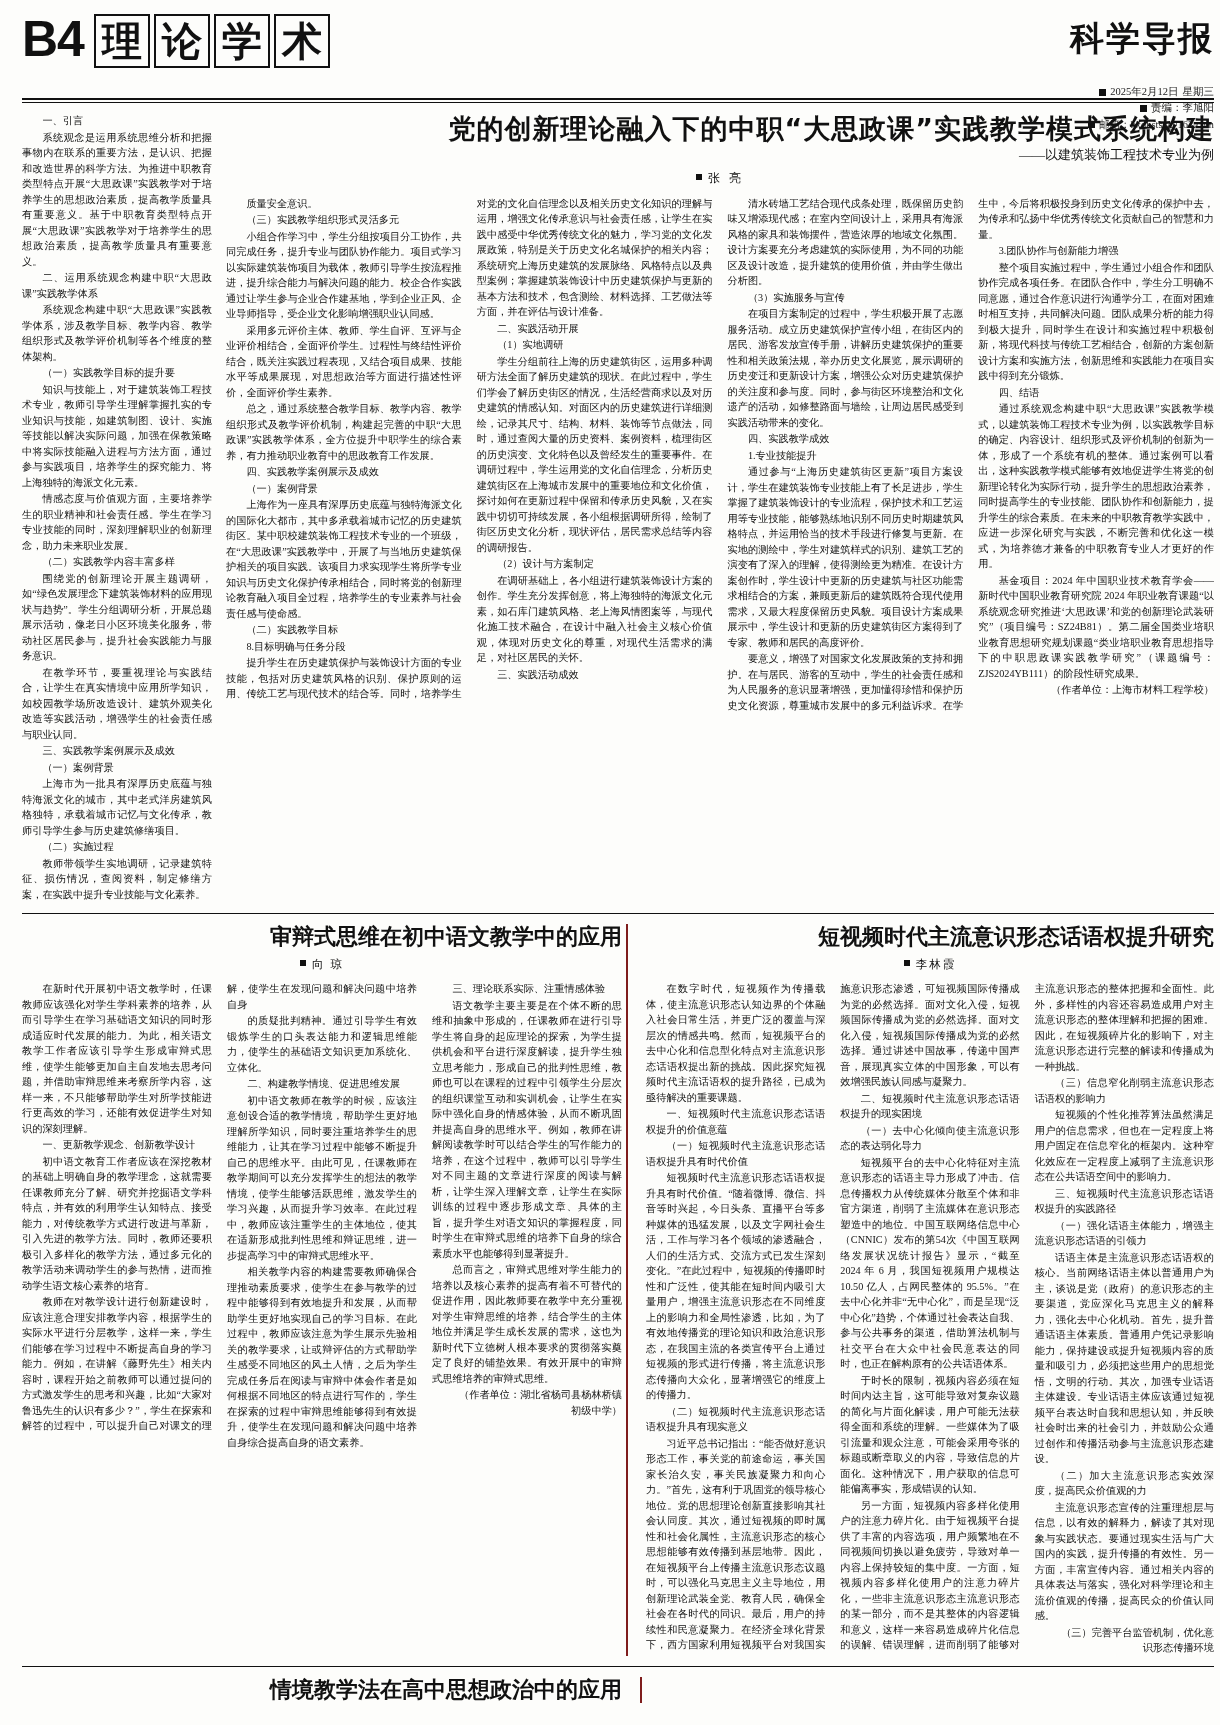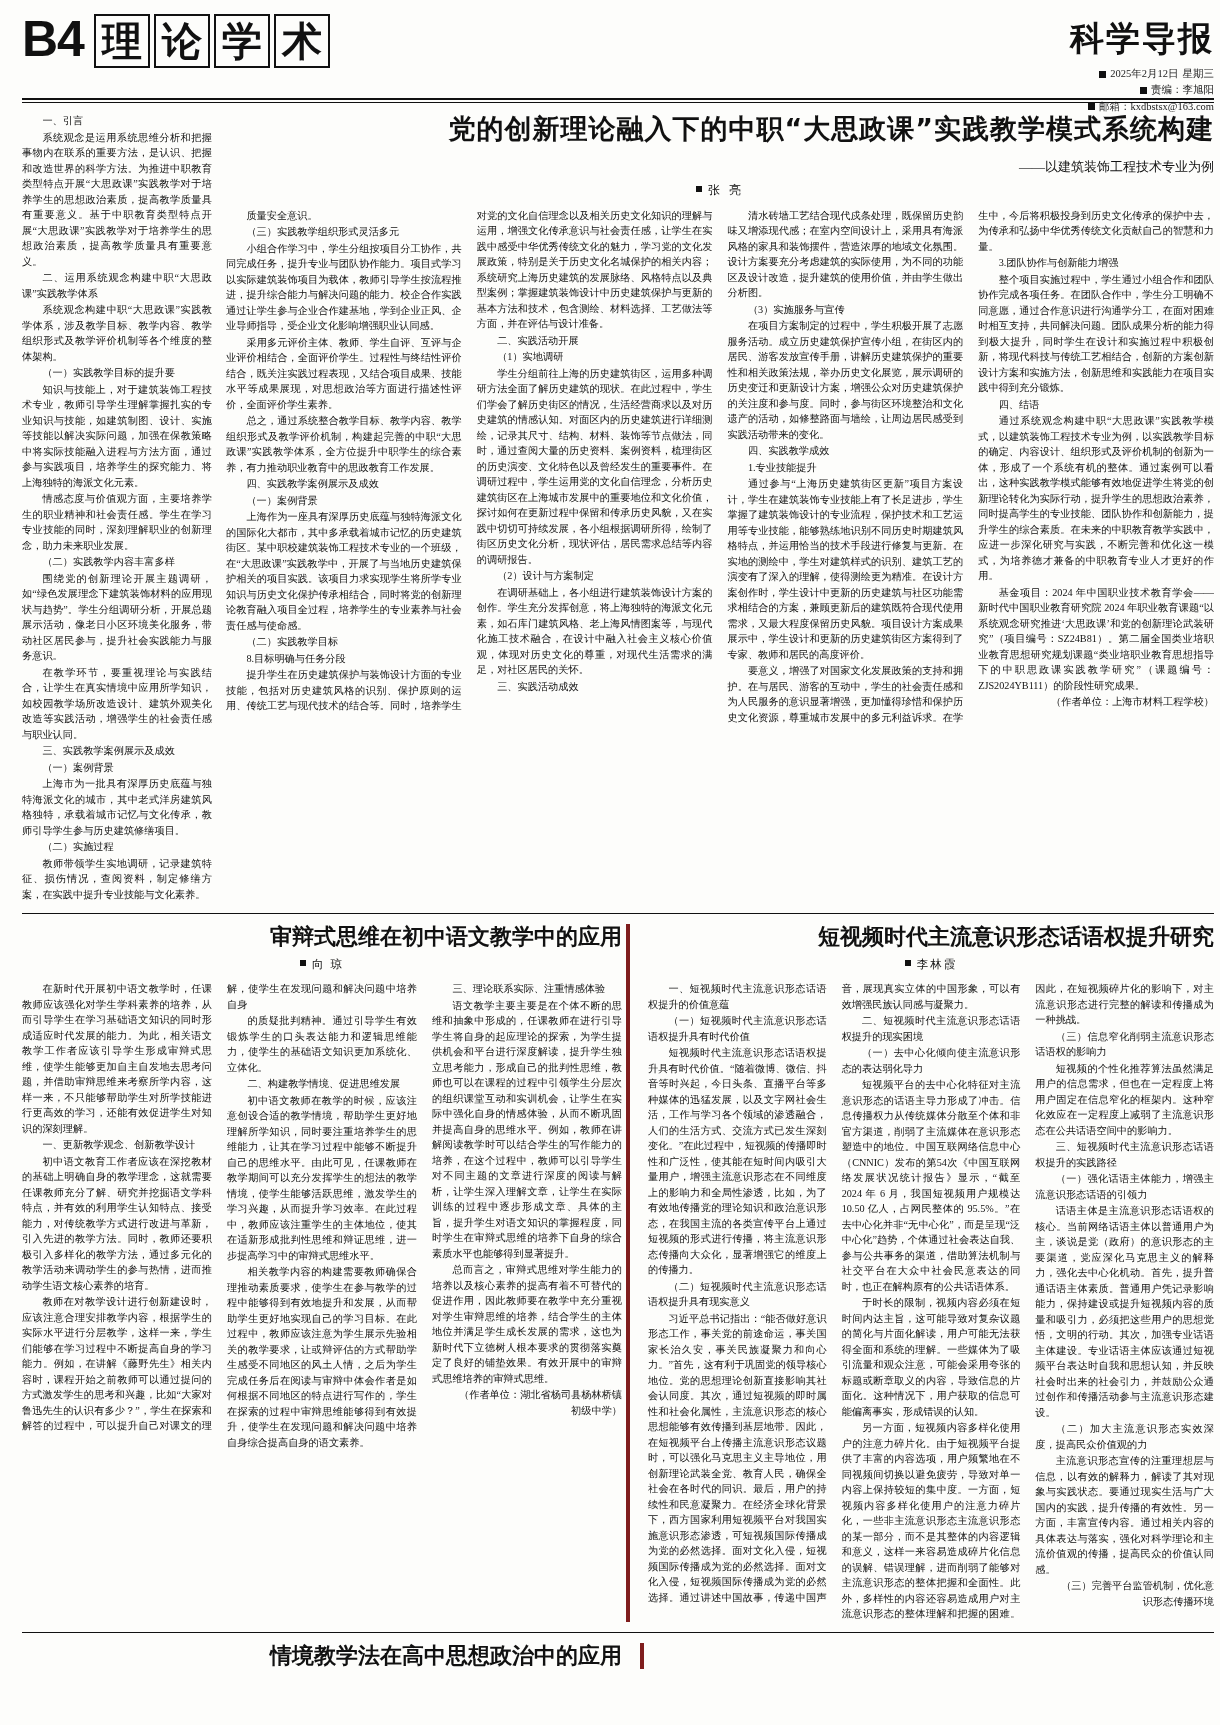--- a/index.html
+++ b/index.html
@@ -16,46 +16,46 @@
   
   .masthead { display:flex; align-items:flex-start; justify-content:space-between; height:78px; }
   .mast-left { display:flex; align-items:center; gap:10px; }
   .mast-b4 { font-size:50px; font-weight:bold; letter-spacing:-1px; font-family:"Liberation Sans", sans-serif; line-height:1; padding-bottom:4px;}
   .mast-title { display:flex; gap:4px; }
   .mast-ch {
     width:56px; height:54px; border:2px solid #111; display:flex; align-items:center; justify-content:center;
     font-size:40px; font-weight:bold; font-family:"DejaVu Sans", sans-serif; line-height:1;
   }
   .mast-right { text-align:right; padding-top:2px; }
-  .mast-logo { font-size:34px; font-weight:bold; letter-spacing:2px; font-family:"DejaVu Serif", serif; margin-bottom:4px;}
+  .mast-logo { font-size:34px; font-weight:bold; letter-spacing:2px; font-family:"DejaVu Serif", serif; margin-bottom:22px;}
   .mast-meta { font-size:10.5px; line-height:1.55; color:#222; }
   .mast-meta div { display:flex; justify-content:flex-end; align-items:center; gap:4px;}
   .sq { display:inline-block; width:7px; height:7px; background:#111; }
   .rule-thick { border-top:2px solid #111; margin-top:6px; }
   .rule-thin { border-top:1px solid #111; margin-top:2px; }
 
   
   .headline { text-align:right; font-weight:bold; font-family:"DejaVu Sans", sans-serif; line-height:1.2; }
   .h-main { font-size:27px; letter-spacing:1px; }
-  .h-sub { font-size:13px; font-weight:normal; margin-top:14px; font-family:"Liberation Serif", serif;}
+  .h-sub { font-size:13px; font-weight:normal; margin-top:2px; font-family:"Liberation Serif", serif;}
   .byline { text-align:center; font-size:12px; margin:7px 0 9px 0; letter-spacing:3px; }
   .byline .sq { vertical-align:2px; margin-right:6px; width:6px;height:6px;}
   .cols { column-gap:16px; text-align:justify; }
   .cols p { margin:0 0 1px 0; text-indent:2em; font-size:10.2px; line-height:1.52; }
   .sig { text-align:right; font-size:10.2px; margin-top:3px; }
 
   
   .top-block { display:flex; gap:14px; margin-top:10px; }
   .top-left { width:190px; }
   .top-left .cols { columns:1; }
   .top-right { flex:1; }
   .top-right .body { columns:4; column-gap:15px; margin-top:4px; }
 
   .divider-h { border-top:1px solid #111; margin:10px 0 10px 0; }
-  .vsep { border-left:4px solid #7f1d1d; }
+  .vsep { border-left:2px solid #7f1d1d; }
 
   
   .mid-row { display:flex; gap:4px; }
   .mid-left { width:600px; }
   .mid-right { flex:1; padding-left:18px; }
   .mid-left .body { columns:3; column-gap:15px; }
   .mid-right .body { columns:3; column-gap:15px; }
   .h-mid { font-size:22px; }
 
   
@@ -186,20 +186,21 @@
         <p>总而言之，审辩式思维对学生能力的培养以及核心素养的提高有着不可替代的促进作用，因此教师要在教学中充分重视对学生审辩思维的培养，结合学生的主体地位并满足学生成长发展的需求，这也为新时代下立德树人根本要求的贯彻落实奠定了良好的铺垫效果。有效开展中的审辩式思维培养的审辩式思维。</p>
         <p class="sig">（作者单位：湖北省杨司县杨林桥镇初级中学）</p>
       </div>
     </div>
     <div class="mid-right vsep">
       <div class="headline h-mid">短视频时代主流意识形态话语权提升研究</div>
       <div class="byline byline-sm">
         <span class="sq"></span><span>李林霞</span>
       </div>
       <div class="body cols">
+        <p>在数字时代，短视频作为传播载体，使主流意识形态认知边界的个体融入社会日常生活，并更广泛的覆盖与深层次的情感共鸣。然而，短视频平台的去中心化和信息型化特点对主流意识形态话语权提出新的挑战。因此探究短视频时代主流话语权的提升路径，已成为亟待解决的重要课题。</p>
         <p>一、短视频时代主流意识形态话语权提升的价值意蕴</p>
         <p>（一）短视频时代主流意识形态话语权提升具有时代价值</p>
         <p>短视频时代主流意识形态话语权提升具有时代价值。“随着微博、微信、抖音等时兴起，今日头条、直播平台等多种媒体的迅猛发展，以及文字网社会生活，工作与学习各个领域的渗透融合，人们的生活方式、交流方式已发生深刻变化。”在此过程中，短视频的传播即时性和广泛性，使其能在短时间内吸引大量用户，增强主流意识形态在不同维度上的影响力和全局性渗透，比如，为了有效地传播党的理论知识和政治意识形态，在我国主流的各类宣传平台上通过短视频的形式进行传播，将主流意识形态传播向大众化，显著增强它的维度上的传播力。</p>
         <p>（二）短视频时代主流意识形态话语权提升具有现实意义</p>
         <p>习近平总书记指出：“能否做好意识形态工作，事关党的前途命运，事关国家长治久安，事关民族凝聚力和向心力。”首先，这有利于巩固党的领导核心地位。党的思想理论创新直接影响其社会认同度。其次，通过短视频的即时属性和社会化属性，主流意识形态的核心思想能够有效传播到基层地带。因此，在短视频平台上传播主流意识形态议题时，可以强化马克思主义主导地位，用创新理论武装全党、教育人民，确保全社会在各时代的同识。最后，用户的持续性和民意凝聚力。在经济全球化背景下，西方国家利用短视频平台对我国实施意识形态渗透，可短视频国际传播成为党的必然选择。面对文化入侵，短视频国际传播成为党的必然选择。面对文化入侵，短视频国际传播成为党的必然选择。通过讲述中国故事，传递中国声音，展现真实立体的中国形象，可以有效增强民族认同感与凝聚力。</p>
         <p>二、短视频时代主流意识形态话语权提升的现实困境</p>
         <p>（一）去中心化倾向使主流意识形态的表达弱化导力</p>
         <p>短视频平台的去中心化特征对主流意识形态的话语主导力形成了冲击。信息传播权力从传统媒体分散至个体和非官方渠道，削弱了主流媒体在意识形态塑造中的地位。中国互联网络信息中心（CNNIC）发布的第54次《中国互联网络发展状况统计报告》显示，“截至 2024 年 6 月，我国短视频用户规模达 10.50 亿人，占网民整体的 95.5%。”在去中心化并非“无中心化”，而是呈现“泛中心化”趋势，个体通过社会表达自我、参与公共事务的渠道，借助算法机制与社交平台在大众中社会民意表达的同时，也正在解构原有的公共话语体系。</p>
         <p>于时长的限制，视频内容必须在短时间内达主旨，这可能导致对复杂议题的简化与片面化解读，用户可能无法获得全面和系统的理解。一些媒体为了吸引流量和观众注意，可能会采用夸张的标题或断章取义的内容，导致信息的片面化。这种情况下，用户获取的信息可能偏离事实，形成错误的认知。</p>
         <p>另一方面，短视频内容多样化使用户的注意力碎片化。由于短视频平台提供了丰富的内容选项，用户频繁地在不同视频间切换以避免疲劳，导致对单一内容上保持较短的集中度。一方面，短视频内容多样化使用户的注意力碎片化，一些非主流意识形态主流意识形态的某一部分，而不是其整体的内容逻辑和意义，这样一来容易造成碎片化信息的误解、错误理解，进而削弱了能够对主流意识形态的整体把握和全面性。此外，多样性的内容还容易造成用户对主流意识形态的整体理解和把握的困难。因此，在短视频碎片化的影响下，对主流意识形态进行完整的解读和传播成为一种挑战。</p>

